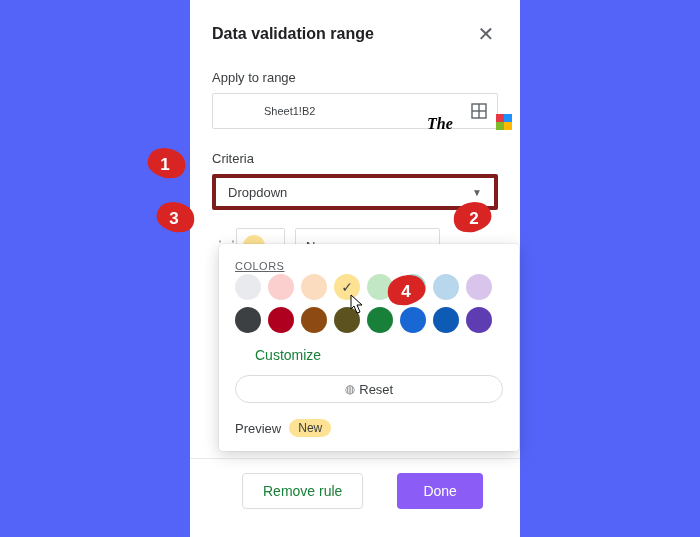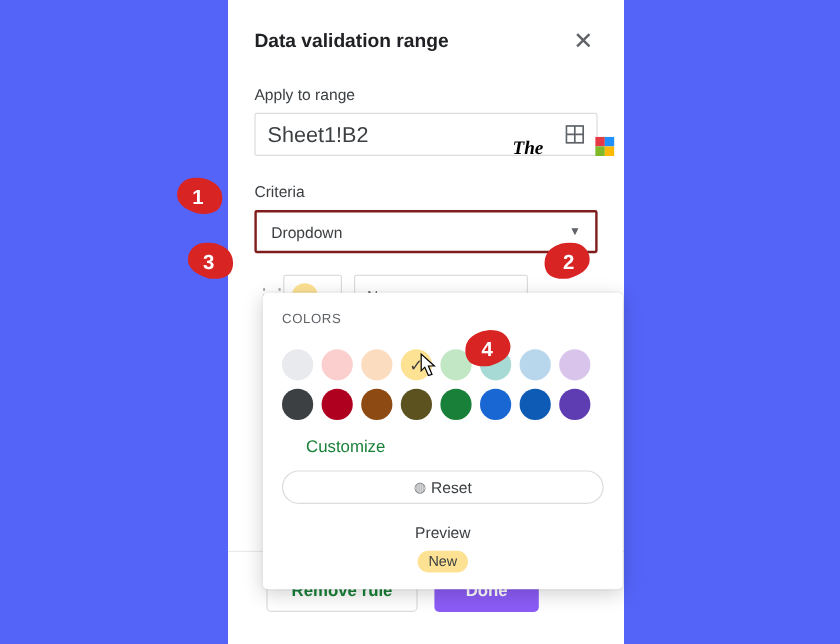--- a/index.html
+++ b/index.html
@@ -49,31 +49,32 @@
     border-radius: 2px;
     height: 36px;
     display: flex;
     align-items: center;
     padding: 0 10px;
     margin-bottom: 22px;
   }
   .range-input input {
     border: none;
     outline: none;
-    font-size: 18px;
+    font-size: 11px;
     color: #3c4043;
     flex: 1;
     background: transparent;
+    margin-left: 41px;
   }
   .grid-icon {
     width: 16px; height: 16px;
     display: inline-block;
   }
   .criteria-select {
-    border: 2px solid #7f1d1d;
+    border: 4px solid #7f1d1d;
     border-radius: 2px;
     height: 36px;
     display: flex;
     align-items: center;
     justify-content: space-between;
     padding: 0 12px;
     margin-bottom: 18px;
     cursor: pointer;
   }
   .criteria-text { font-size: 13px; color: #3c4043; }
@@ -125,26 +126,27 @@
   .footer-buttons {
     display: flex;
     gap: 14px;
     padding: 14px 0 0 10px;
     justify-content: flex-start;
   }
   .btn {
     height: 36px;
     border-radius: 4px;
     font-size: 14px;
-    font-weight: 700;
+    font-weight: 400;
     padding: 0 20px;
     cursor: pointer;
     display: inline-flex;
     align-items: center;
     justify-content: center;
+    margin-left: 20px;
   }
   .btn-remove {
     border: 1px solid #dadce0;
     background: #fff;
     color: #188038;
   }
   .btn-done {
     border: none;
     background: #8b5cf6;
     color: #fff;
@@ -158,21 +160,22 @@
     background: #fff;
     border-radius: 4px;
     box-shadow: 0 4px 16px rgba(0,0,0,0.18), 0 0 0 1px rgba(0,0,0,0.04);
     padding: 16px 16px 14px 16px;
     z-index: 20;
   }
   .popover-label {
     font-size: 11px;
     letter-spacing: 0.5px;
     color: #5f6368;
-    margin-bottom: 19px;
+    margin-bottom: 2px;
+    text-decoration: underline;
   }
   .swatch-grid {
     display: grid;
     grid-template-columns: repeat(8, 26px);
     gap: 7px 7px;
     margin-bottom: 14px;
   }
   .swatch {
     width: 26px; height: 26px;
     border-radius: 50%;
@@ -204,21 +207,20 @@
     gap: 4px;
     margin-bottom: 16px;
   }
   .reset-icon { font-size: 12px; opacity: .7; }
   .preview-row {
     display: flex;
     align-items: center;
     gap: 8px;
     font-size: 13px;
     color: #3c4043;
-    flex-direction: column;
   }
   .preview-badge {
     background: #fde293;
     color: #3c4043;
     border-radius: 10px;
     padding: 2px 9px;
     font-size: 12px;
   }
   .callout {
     position: absolute;

